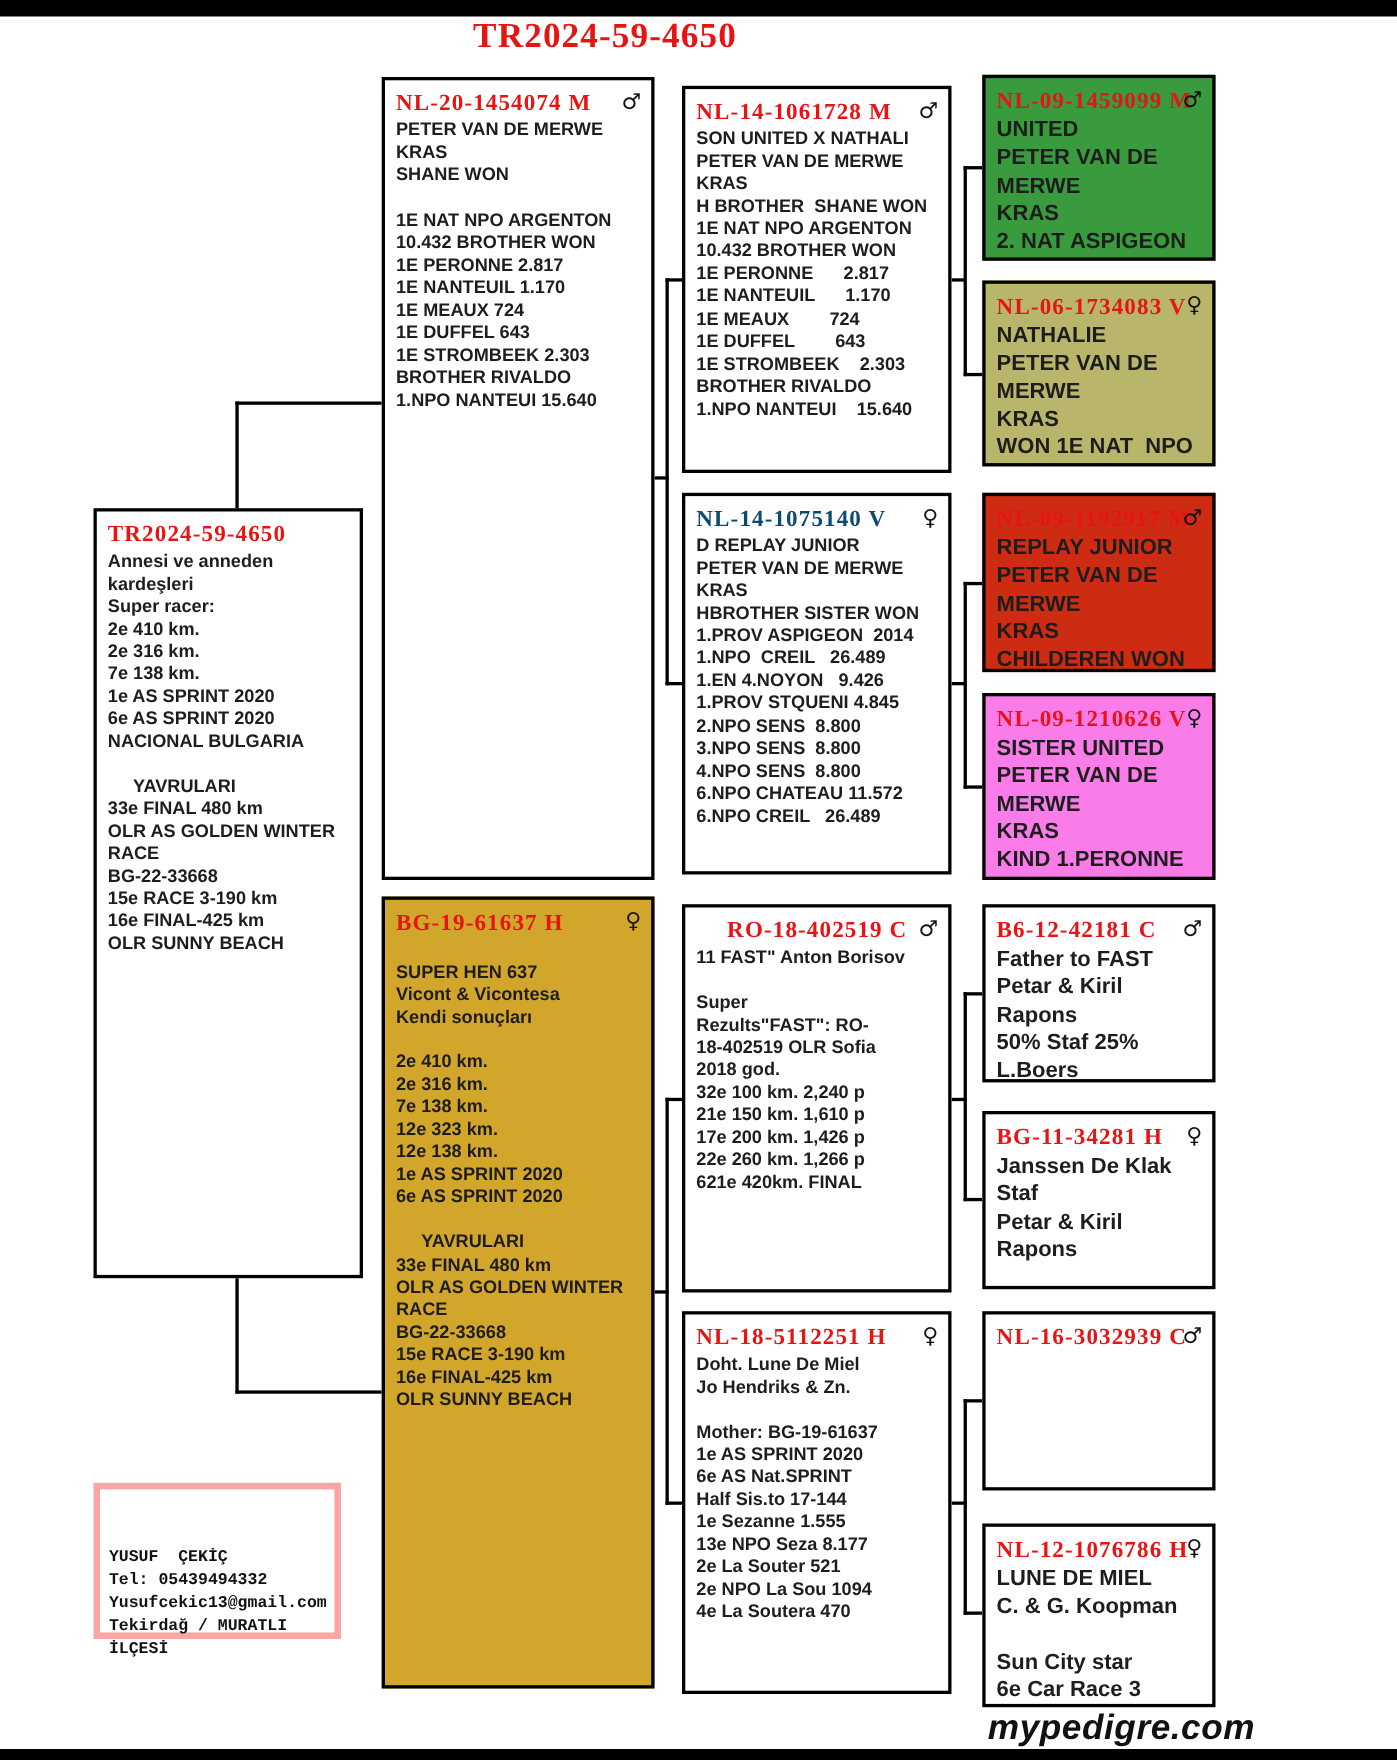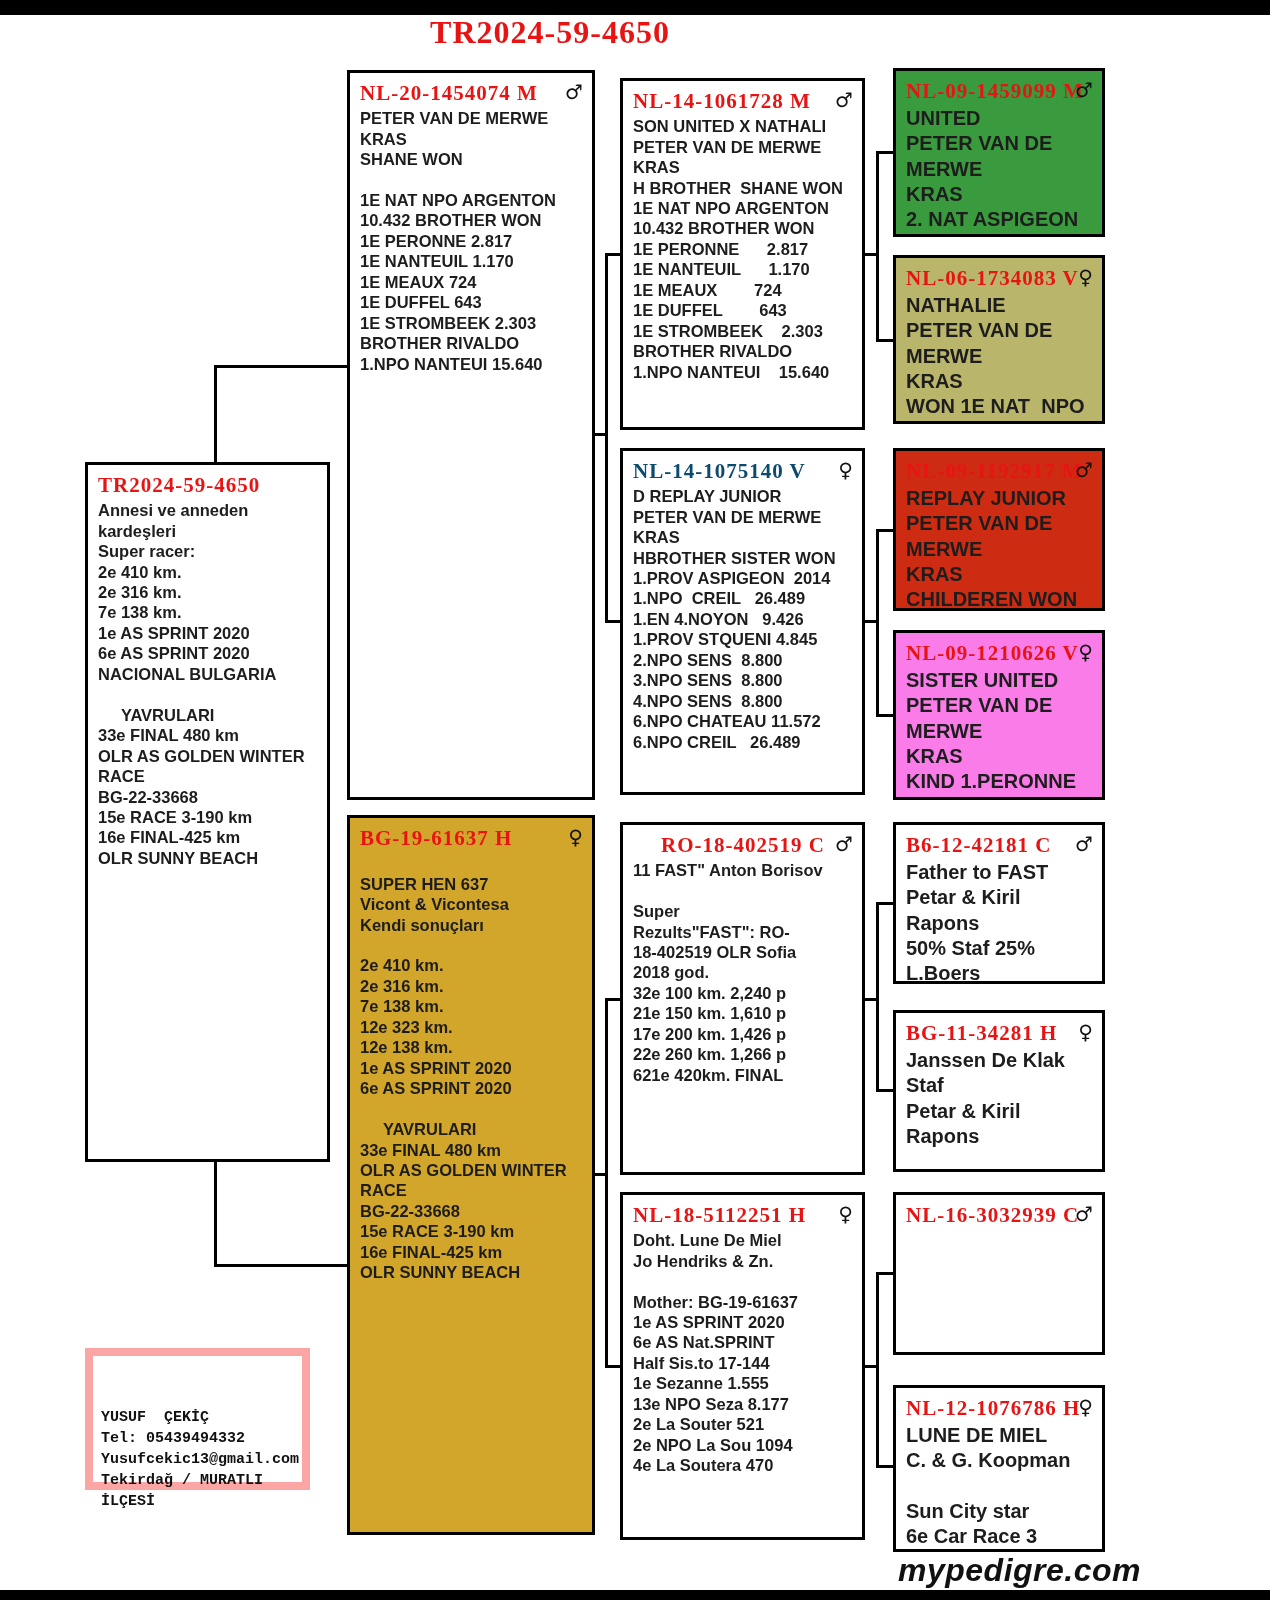--- a/index.html
+++ b/index.html
@@ -31,21 +31,21 @@
   #box-dam-dam{left:620px;top:1192px;width:245px;height:348px;}
   #box-gg1{left:893px;top:68px;width:212px;height:169px;}
   #box-gg2{left:893px;top:255px;width:212px;height:169px;}
   #box-gg3{left:893px;top:448px;width:212px;height:163px;}
   #box-gg4{left:893px;top:630px;width:212px;height:170px;}
   #box-gg5{left:893px;top:822px;width:212px;height:162px;}
   #box-gg6{left:893px;top:1010px;width:212px;height:162px;}
   #box-gg7{left:893px;top:1192px;width:212px;height:163px;}
   #box-gg8{left:893px;top:1385px;width:212px;height:167px;}
   #contact-box{position:absolute;left:85px;top:1348px;width:225px;height:142px;
-    border:8px solid #fca5a5;box-sizing:border-box;padding:9px 8px;
+    border:6px solid #fca5a5;box-sizing:border-box;padding:9px 8px;
     font-family:"Liberation Mono",monospace;font-weight:bold;font-size:15px;
     line-height:1.4;color:#111;white-space:pre-wrap;}
   #footer-brand{position:absolute;left:898px;top:1552px;font-weight:bold;
     font-style:italic;font-size:32px;color:#111;letter-spacing:0.5px;}
 </style>
 </head>
 <body>
 
 <div id="page">
 

